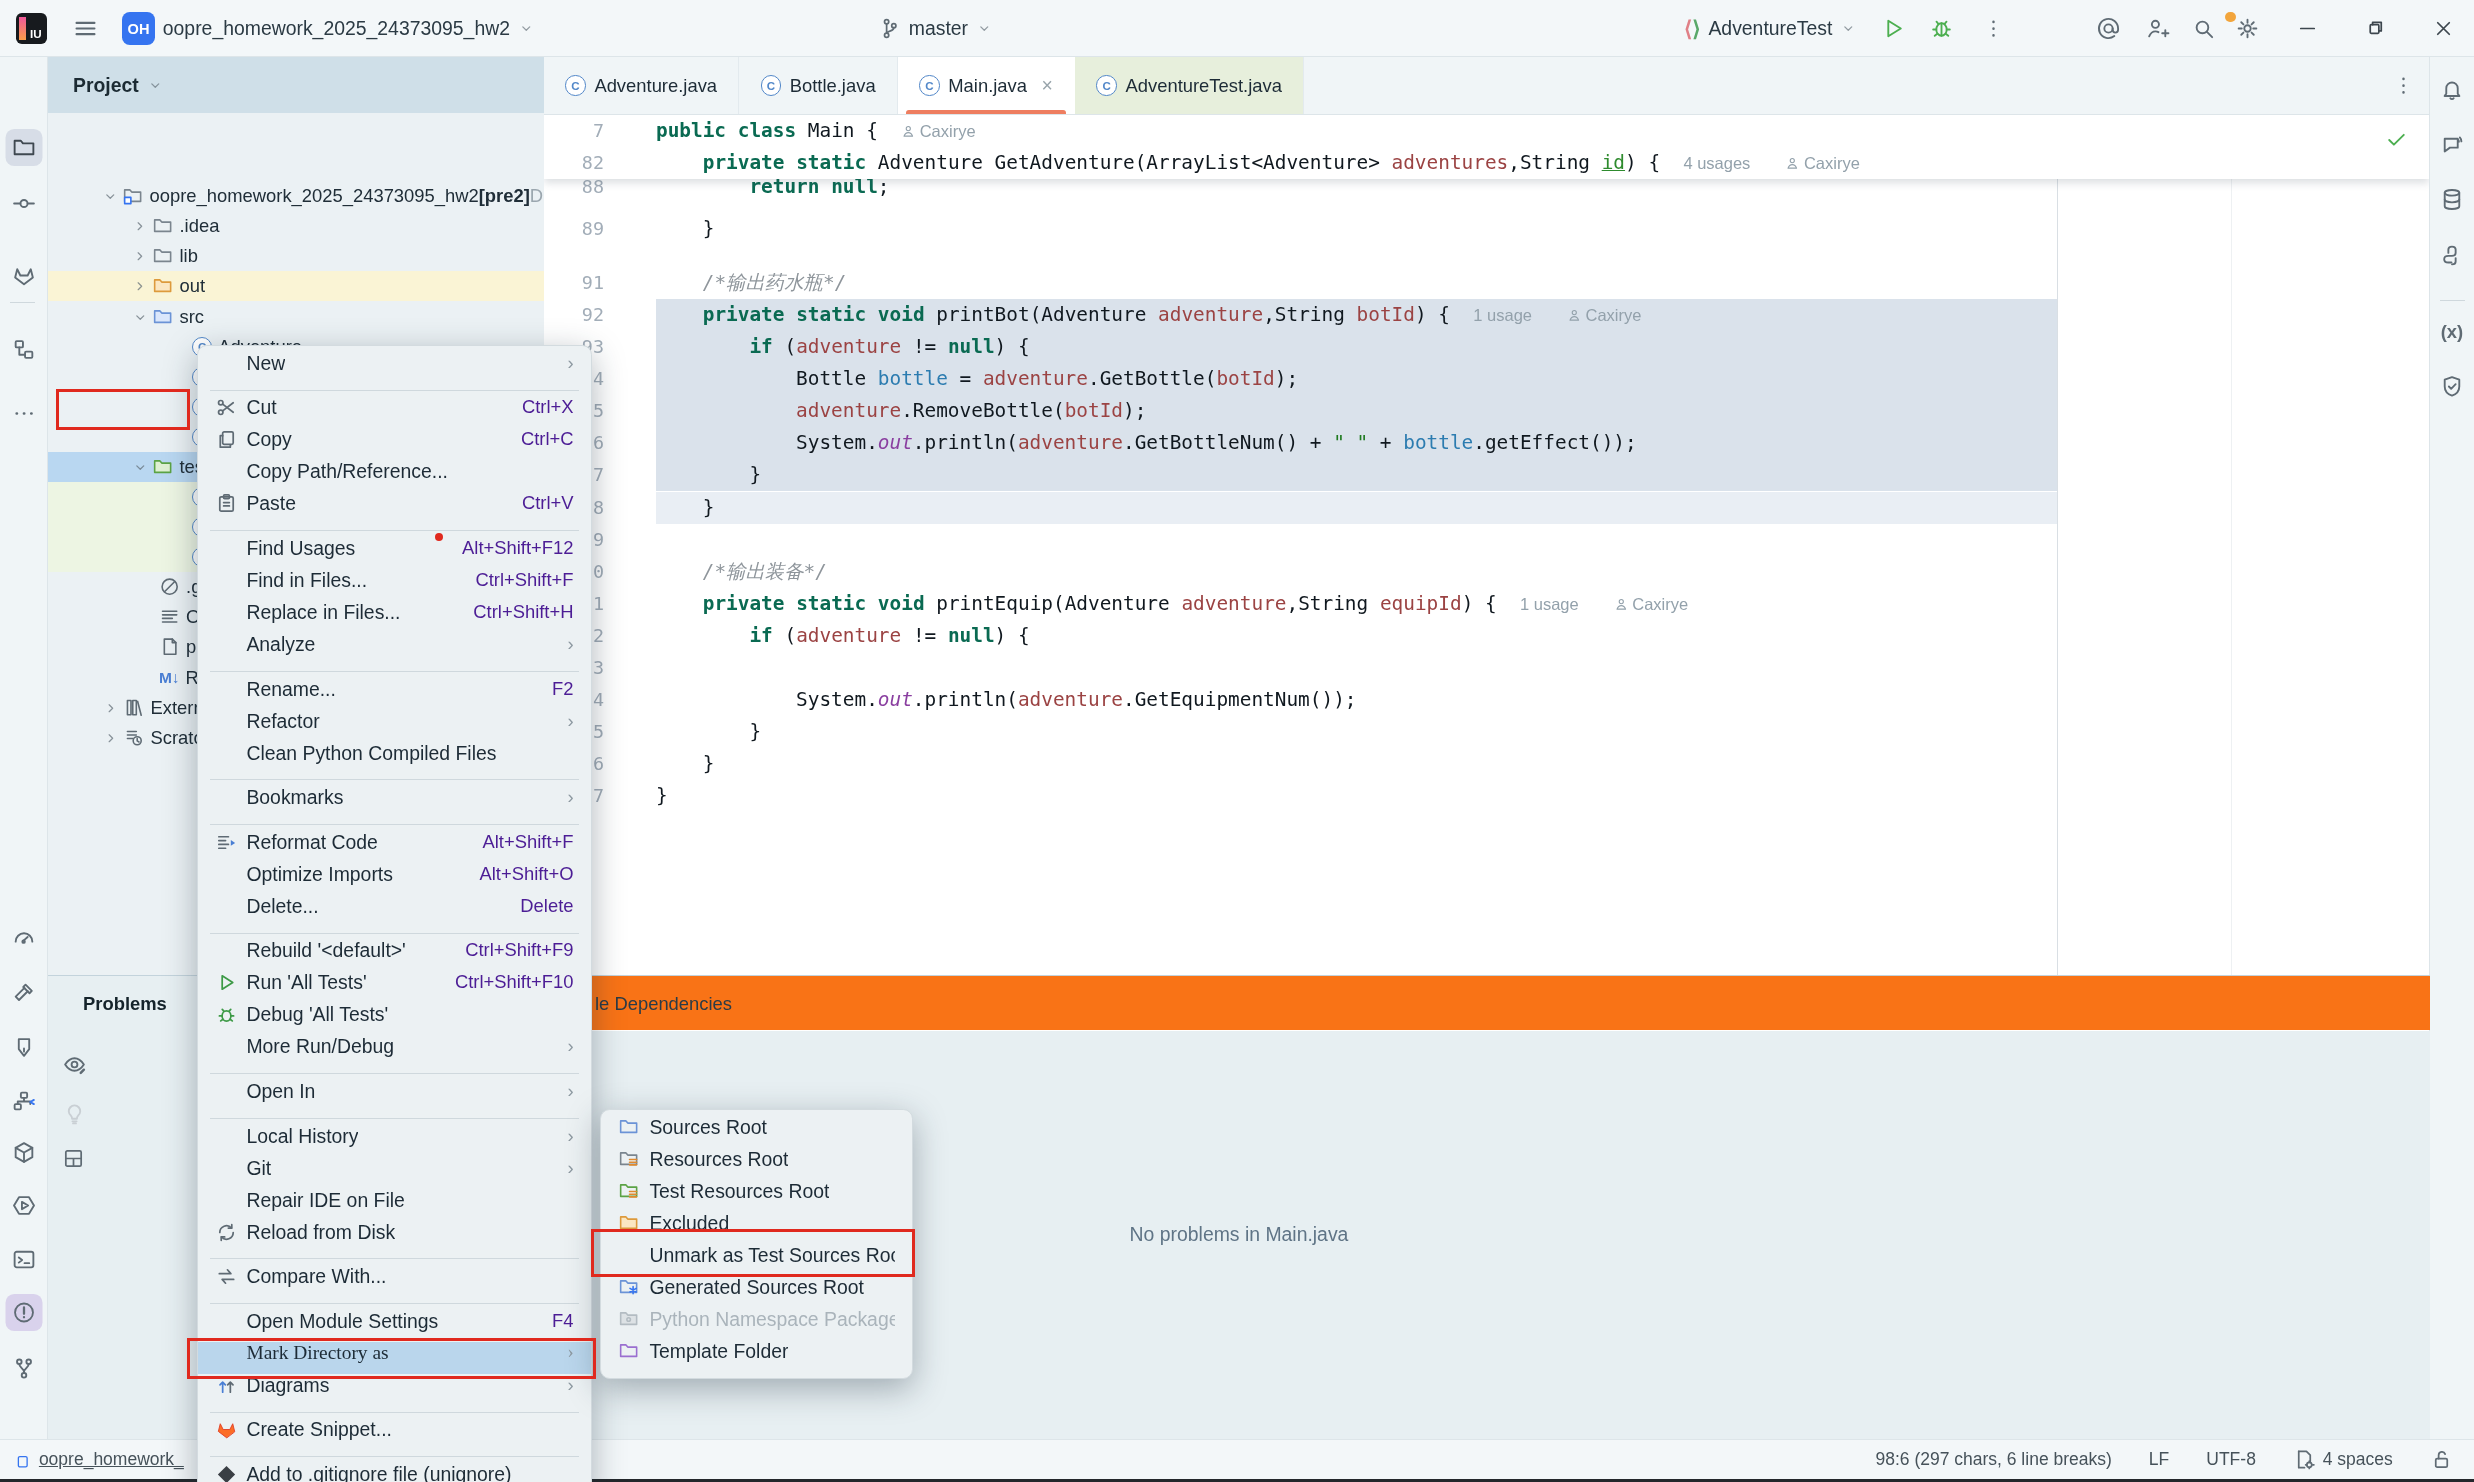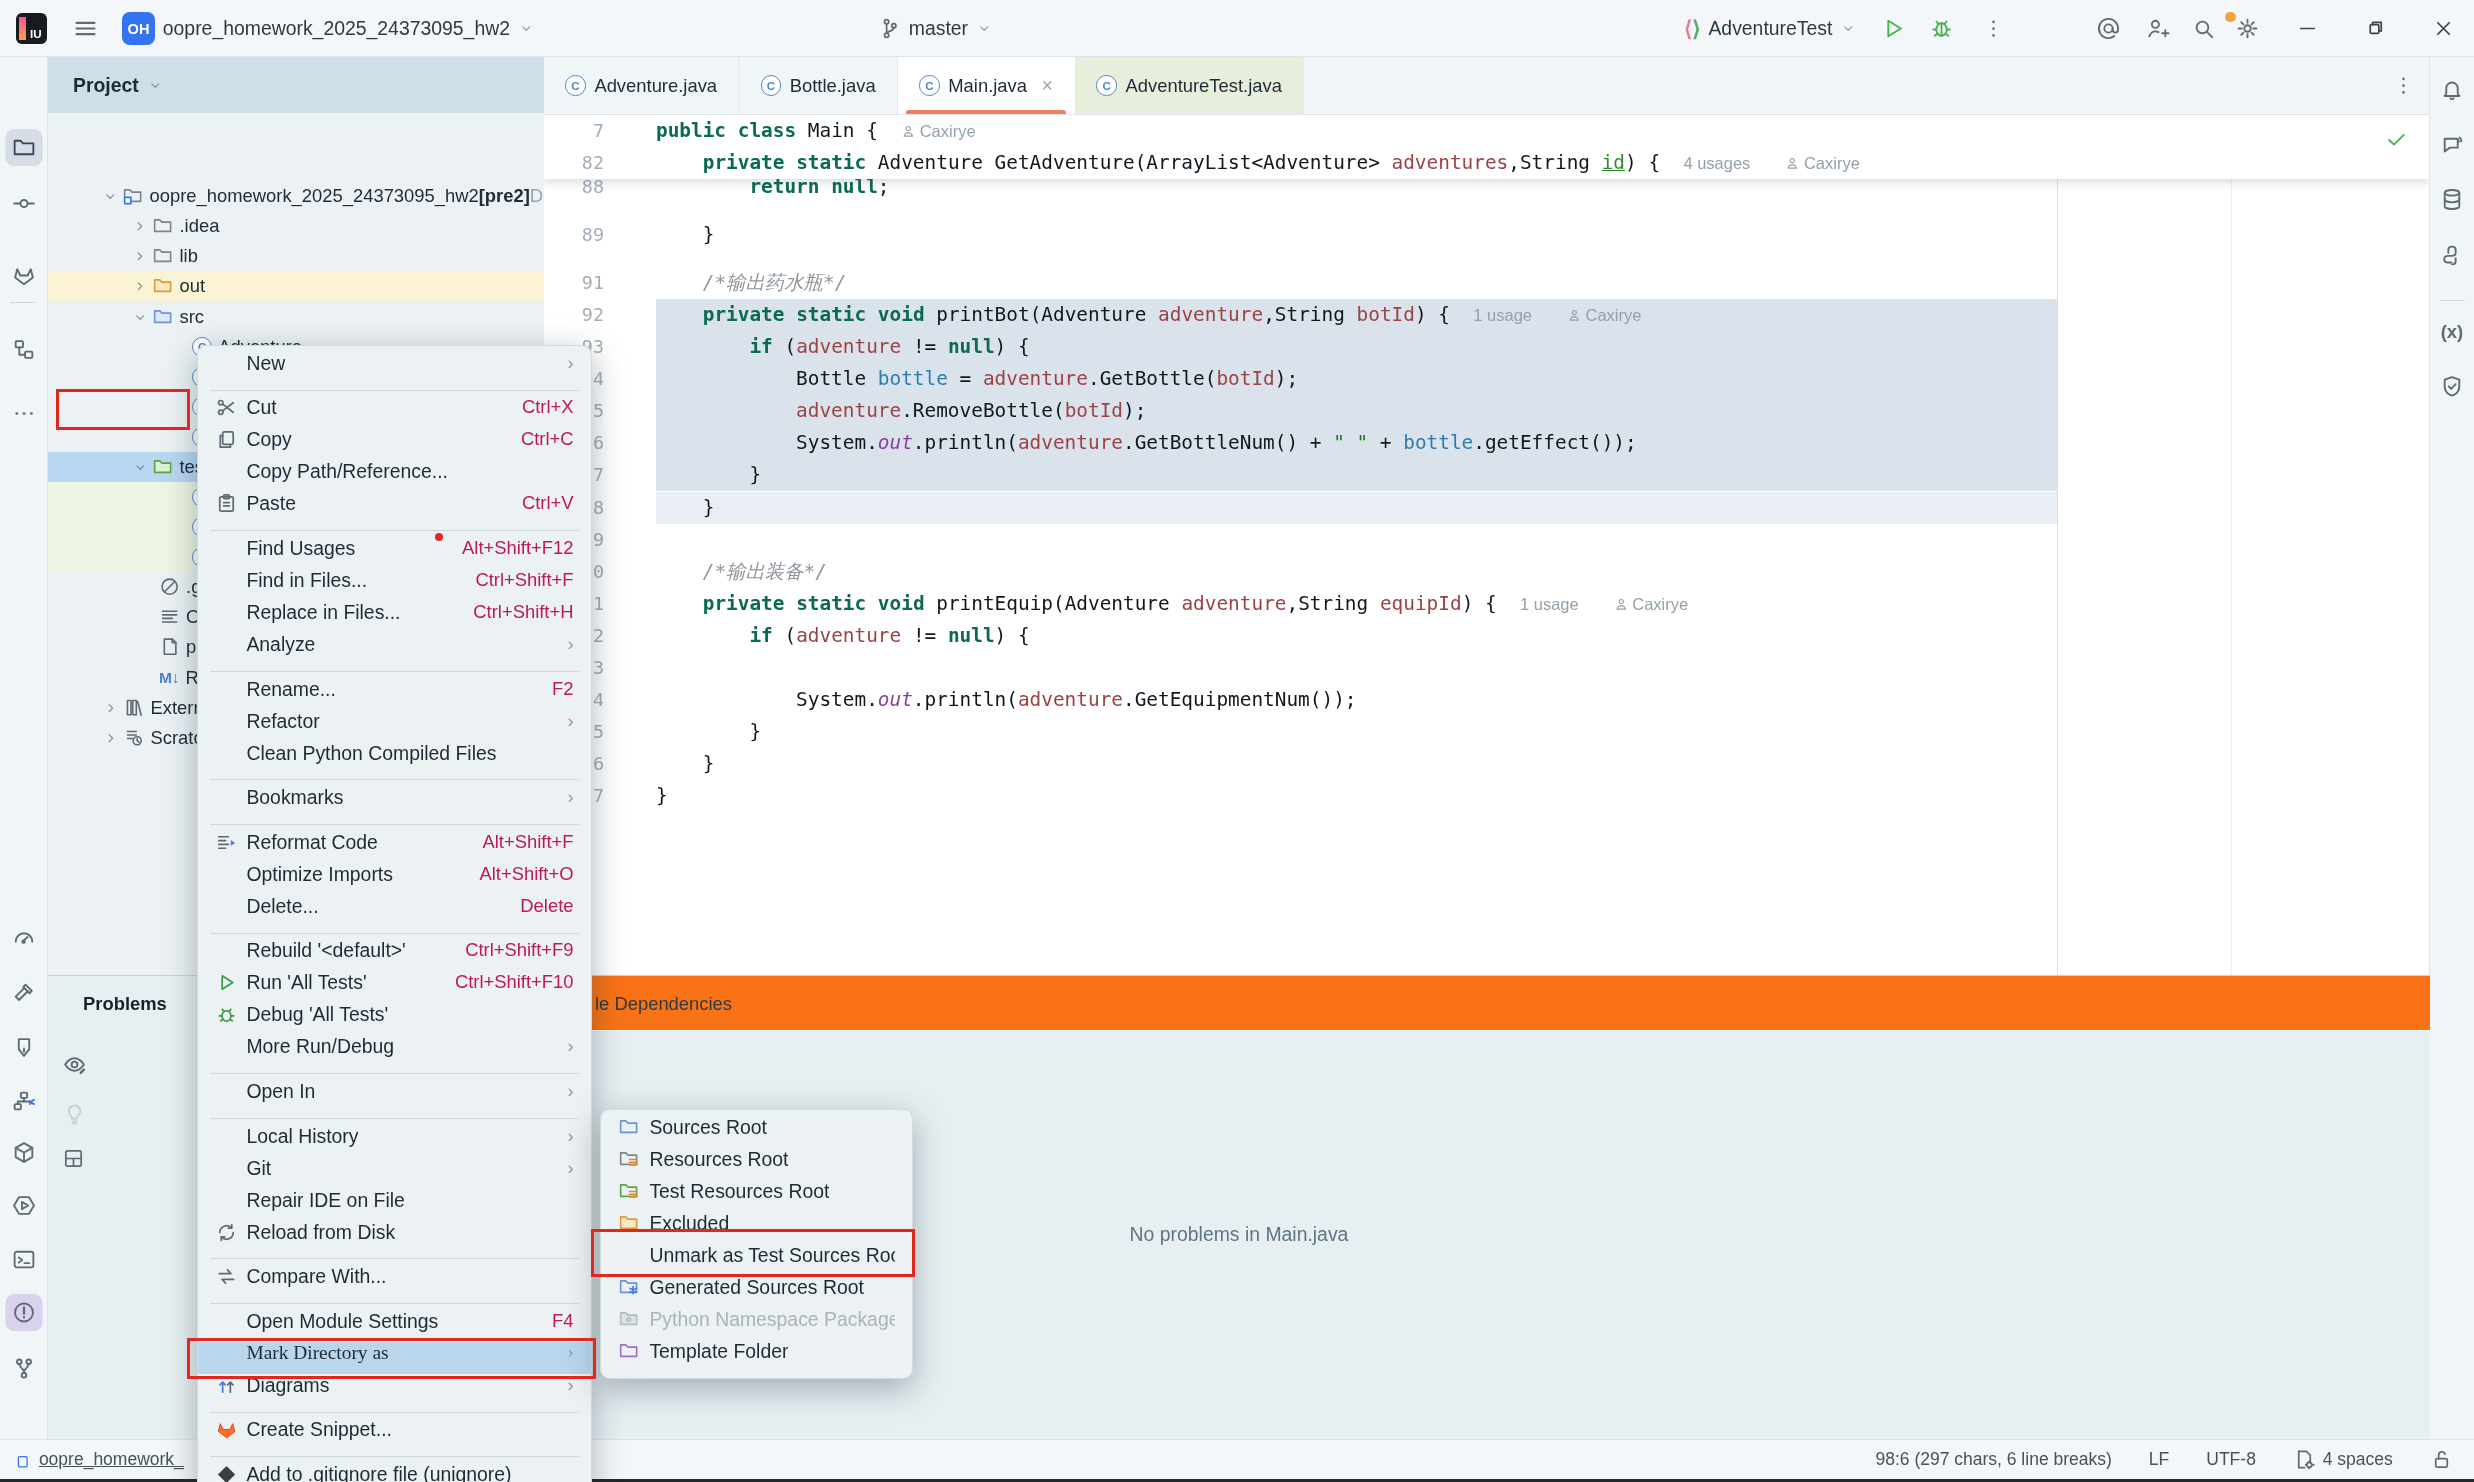--- a/index.html
+++ b/index.html
@@ -86,21 +86,21 @@
   .sb-item { display:flex; align-items:center; gap:6.8px; }
   #bottom-edge { left:0; top:1479px; width:2474px; height:3.9px; background:#23272b; }
 
   
   .menu { position:absolute; background:#ecf1f3; border:1px solid #d3dbdf; border-radius:9.7px; box-shadow:0 9.7px 33px rgba(30,45,60,.35); padding:5.8px 0; z-index:40; }
   #ctxmenu { left:197px; top:345px; width:395px; }
   #submenu { left:600px; top:1109px; width:313px; z-index:45; }
   .mi { height:32px; display:flex; align-items:flex-start; padding:0 17.5px 0 13.6px; font-size:19.4px; color:#1d2b36; position:relative; }
   .mi .ic { width:29px; display:flex; justify-content:center; margin-right:5.8px; flex:none; }
   .mi .mlabel { white-space:nowrap; overflow:hidden; }
-  .mi .sc { margin-left:auto; color:#be185d; font-size:18.4px; padding-left:25px; white-space:nowrap; position:relative; }
+  .mi .sc { margin-left:auto; color:#4c1d95; font-size:18.4px; padding-left:25px; white-space:nowrap; position:relative; }
   .mi .arr { margin-left:auto; color:#8d99a1; font-size:18.4px; }
   .mi.hl { background:#bad6ec;font-family:Liberation Serif, serif; }
   .mi.disabled { color:#aab4bb; }
   .msep { height:12.6px; position:relative; }
   .msep::after { content:""; position:absolute; left:11.6px; right:11.6px; top:5.8px; height:1px; background:#cfd8dd; }
   .reddot { position:absolute; left:-1.9px; top:-3.9px; width:7.8px; height:7.8px; border-radius:50%; background:#e0291e; }
 
   
   .anno { position:absolute; border:3.9px solid #e0291e; z-index:60; pointer-events:none; }
 </style>
@@ -562,21 +562,21 @@
         <path d="M12 5v.2M12 12v.2M12 19v.2" stroke-width="2.6"></path>
       </svg>
     </div>
   </div>
 <div id="editor" class="abs">
     <div class="sel-band" style="top:184px;height:192px"></div>
     <div class="caret-band" style="top:377px;height:32px"></div>
     <div class="guide" style="left:1513px"></div>
     <div class="guide2" style="left:1687px"></div>
     <div class="cline" style="top:56px;left:0;width:100%"><span class="num">88</span><span class="src"><span>        </span><span class="tk-k">return</span><span> </span><span class="tk-k">null</span><span>;</span></span></div>
-    <div class="cline" style="top:104px;left:0;width:100%"><span class="num">89</span><span class="src"><span>    }</span></span></div>
+    <div class="cline" style="top:98px;left:0;width:100%"><span class="num">89</span><span class="src"><span>    }</span></span></div>
     <div class="cline" style="top:152px;left:0;width:100%"><span class="num">91</span><span class="src"><span>    </span><span class="tk-c">/*输出药水瓶*/</span></span></div>
     <div class="cline" style="top:184px;left:0;width:100%"><span class="num">92</span><span class="src"><span>    </span><span class="tk-k">private</span><span> </span><span class="tk-k">static</span><span> </span><span class="tk-k">void</span><span> printBot(Adventure </span><span class="tk-p">adventure</span><span>,String </span><span class="tk-p">botId</span><span>) {  </span><span class="tk-i">1 usage</span><span>   </span><span class="tk-a"><svg viewBox="0 0 24 24" width="14.6" height="14.6" fill="none" stroke="#93a1ab" stroke-width="1.8" stroke-linecap="round" stroke-linejoin="round">
             <circle cx="12" cy="7.6" r="3.4"></circle>
             <path d="M5 20c1.4-4 4.2-5.8 7-5.8s5.6 1.8 7 5.8z"></path>
           </svg>Caxirye</span></span></div>
     <div class="cline" style="top:216px;left:0;width:100%"><span class="num">93</span><span class="src"><span>        </span><span class="tk-k">if</span><span> (</span><span class="tk-p">adventure</span><span> != </span><span class="tk-k">null</span><span>) {</span></span></div>
     <div class="cline" style="top:248px;left:0;width:100%"><span class="num">94</span><span class="src"><span>            Bottle </span><span class="tk-v">bottle</span><span> = </span><span class="tk-p">adventure</span><span>.GetBottle(</span><span class="tk-p">botId</span><span>);</span></span></div>
     <div class="cline" style="top:280px;left:0;width:100%"><span class="num">95</span><span class="src"><span>            </span><span class="tk-p">adventure</span><span>.RemoveBottle(</span><span class="tk-p">botId</span><span>);</span></span></div>
     <div class="cline" style="top:312px;left:0;width:100%"><span class="num">96</span><span class="src"><span>            System.</span><span class="tk-f">out</span><span>.println(</span><span class="tk-p">adventure</span><span>.GetBottleNum() + </span><span class="tk-s">" "</span><span> + </span><span class="tk-v">bottle</span><span>.getEffect());</span></span></div>
     <div class="cline" style="top:344px;left:0;width:100%"><span class="num">97</span><span class="src"><span>        }</span></span></div>

